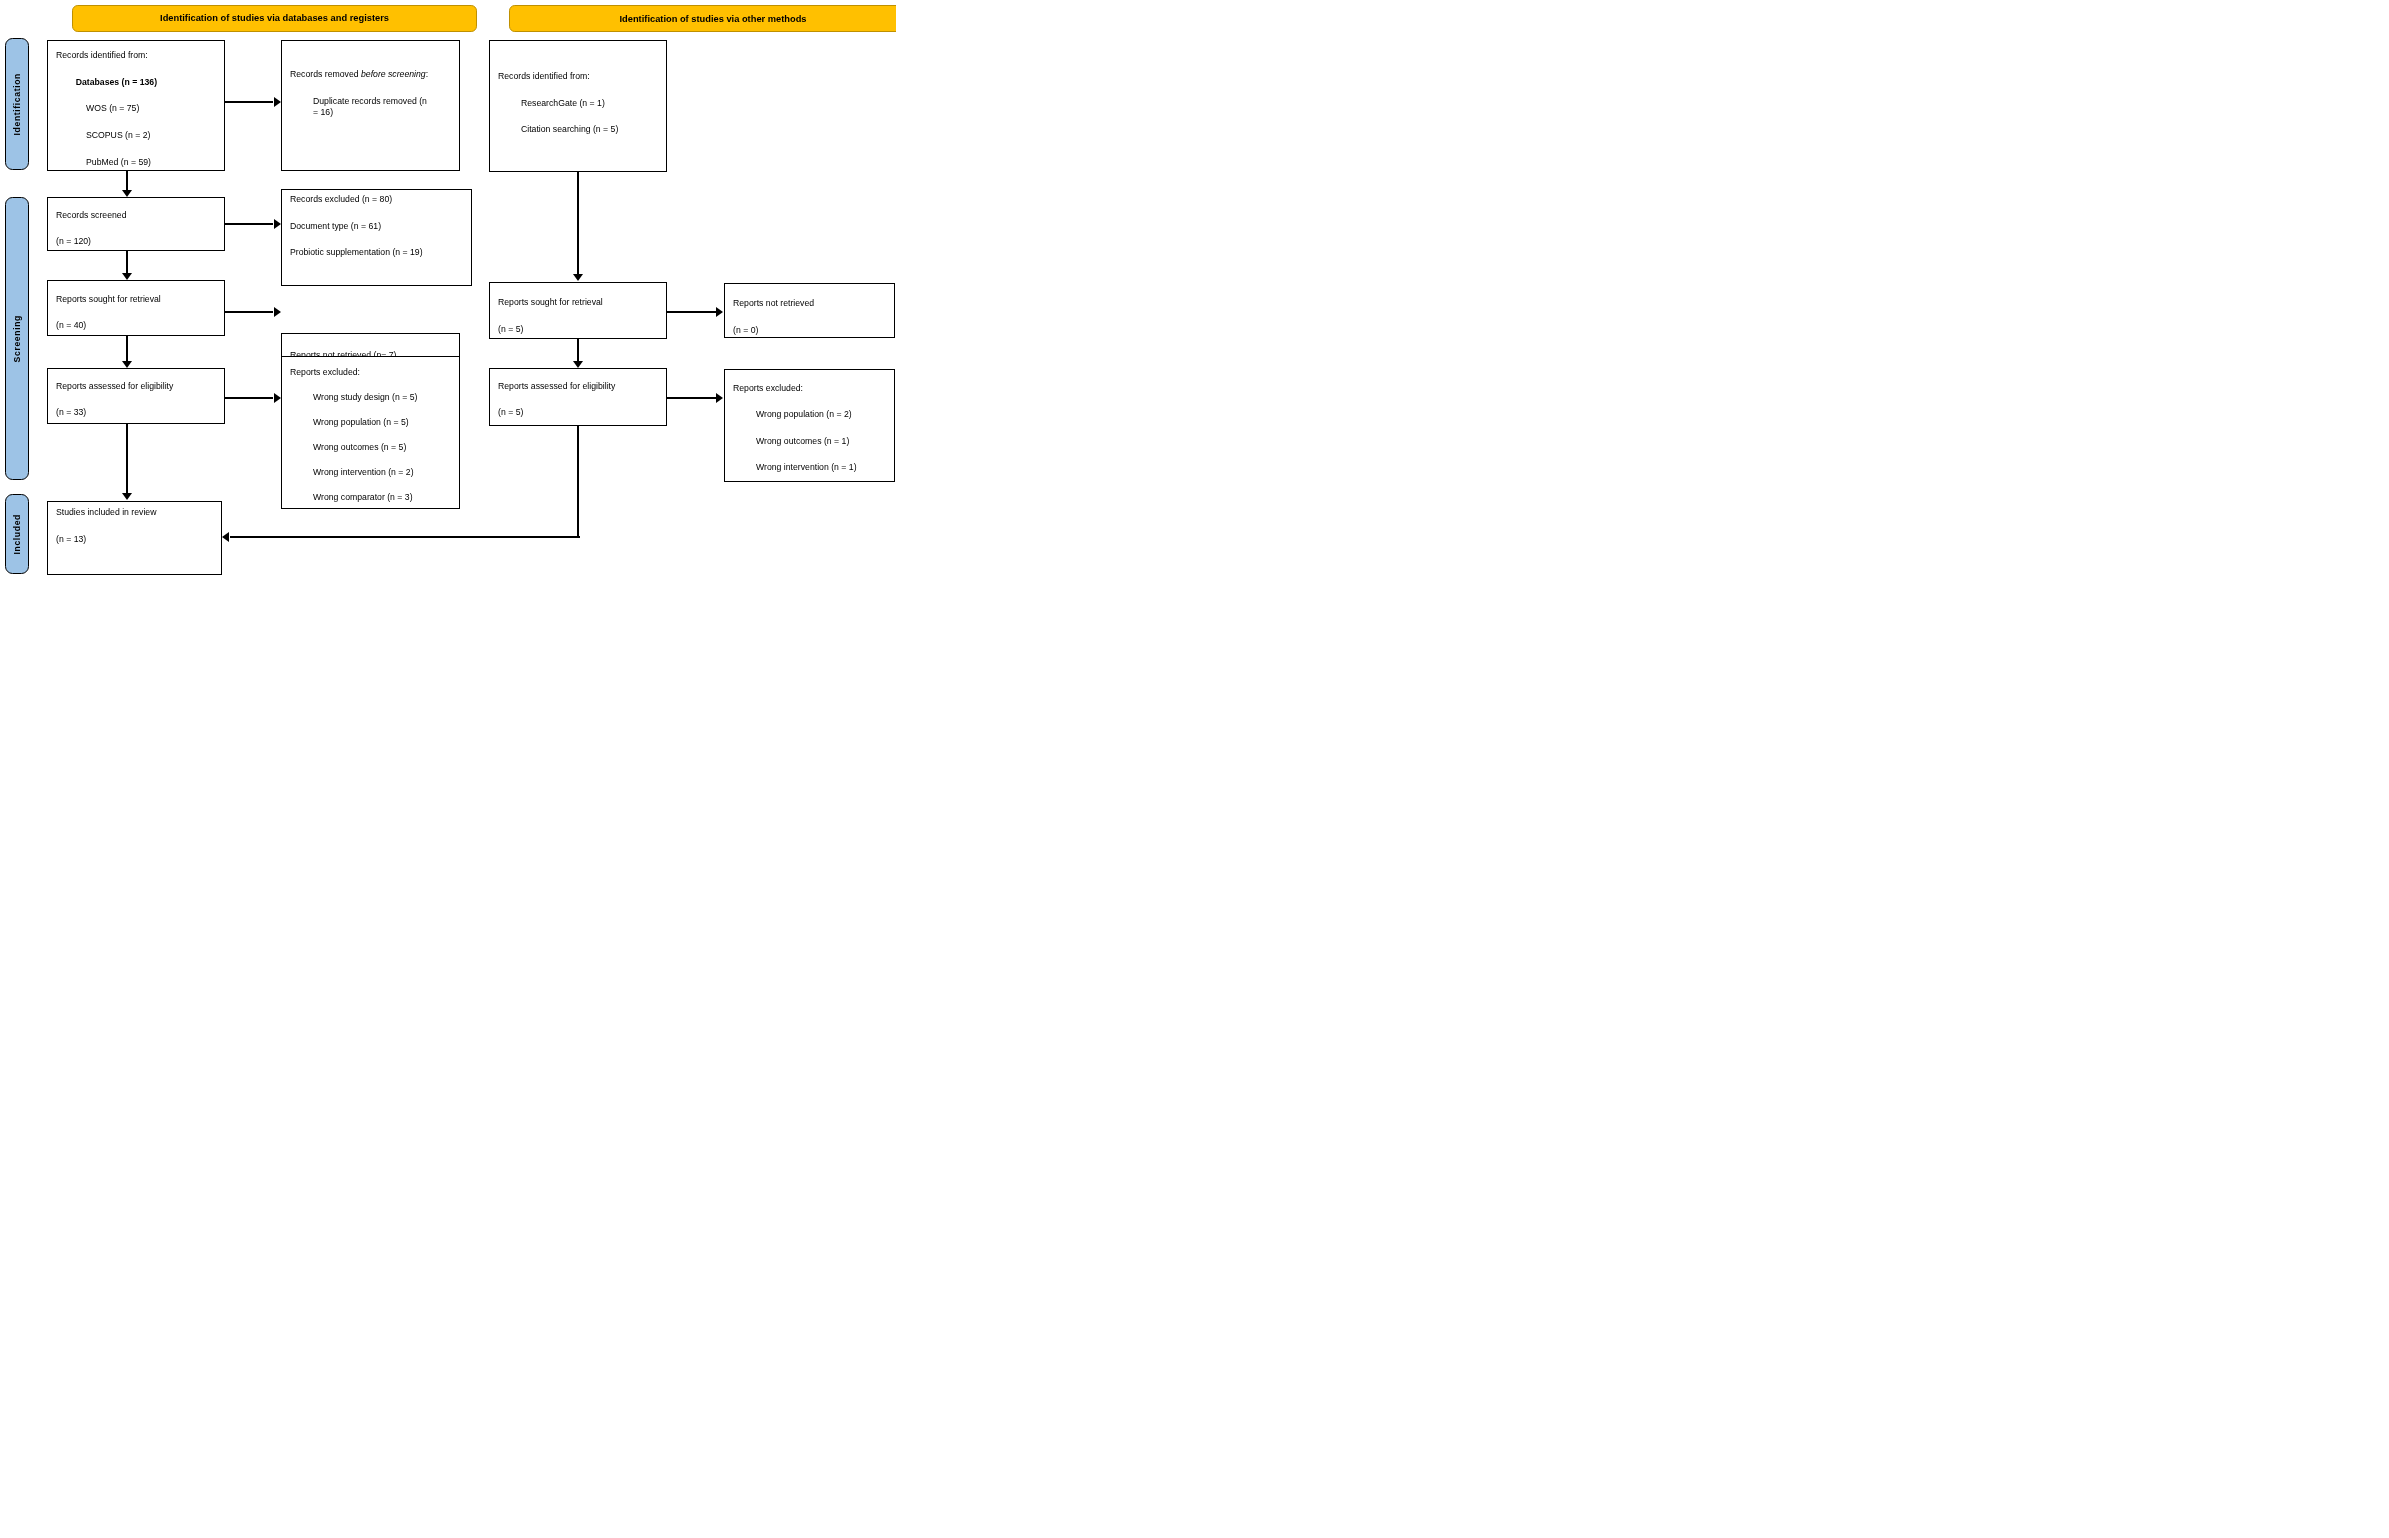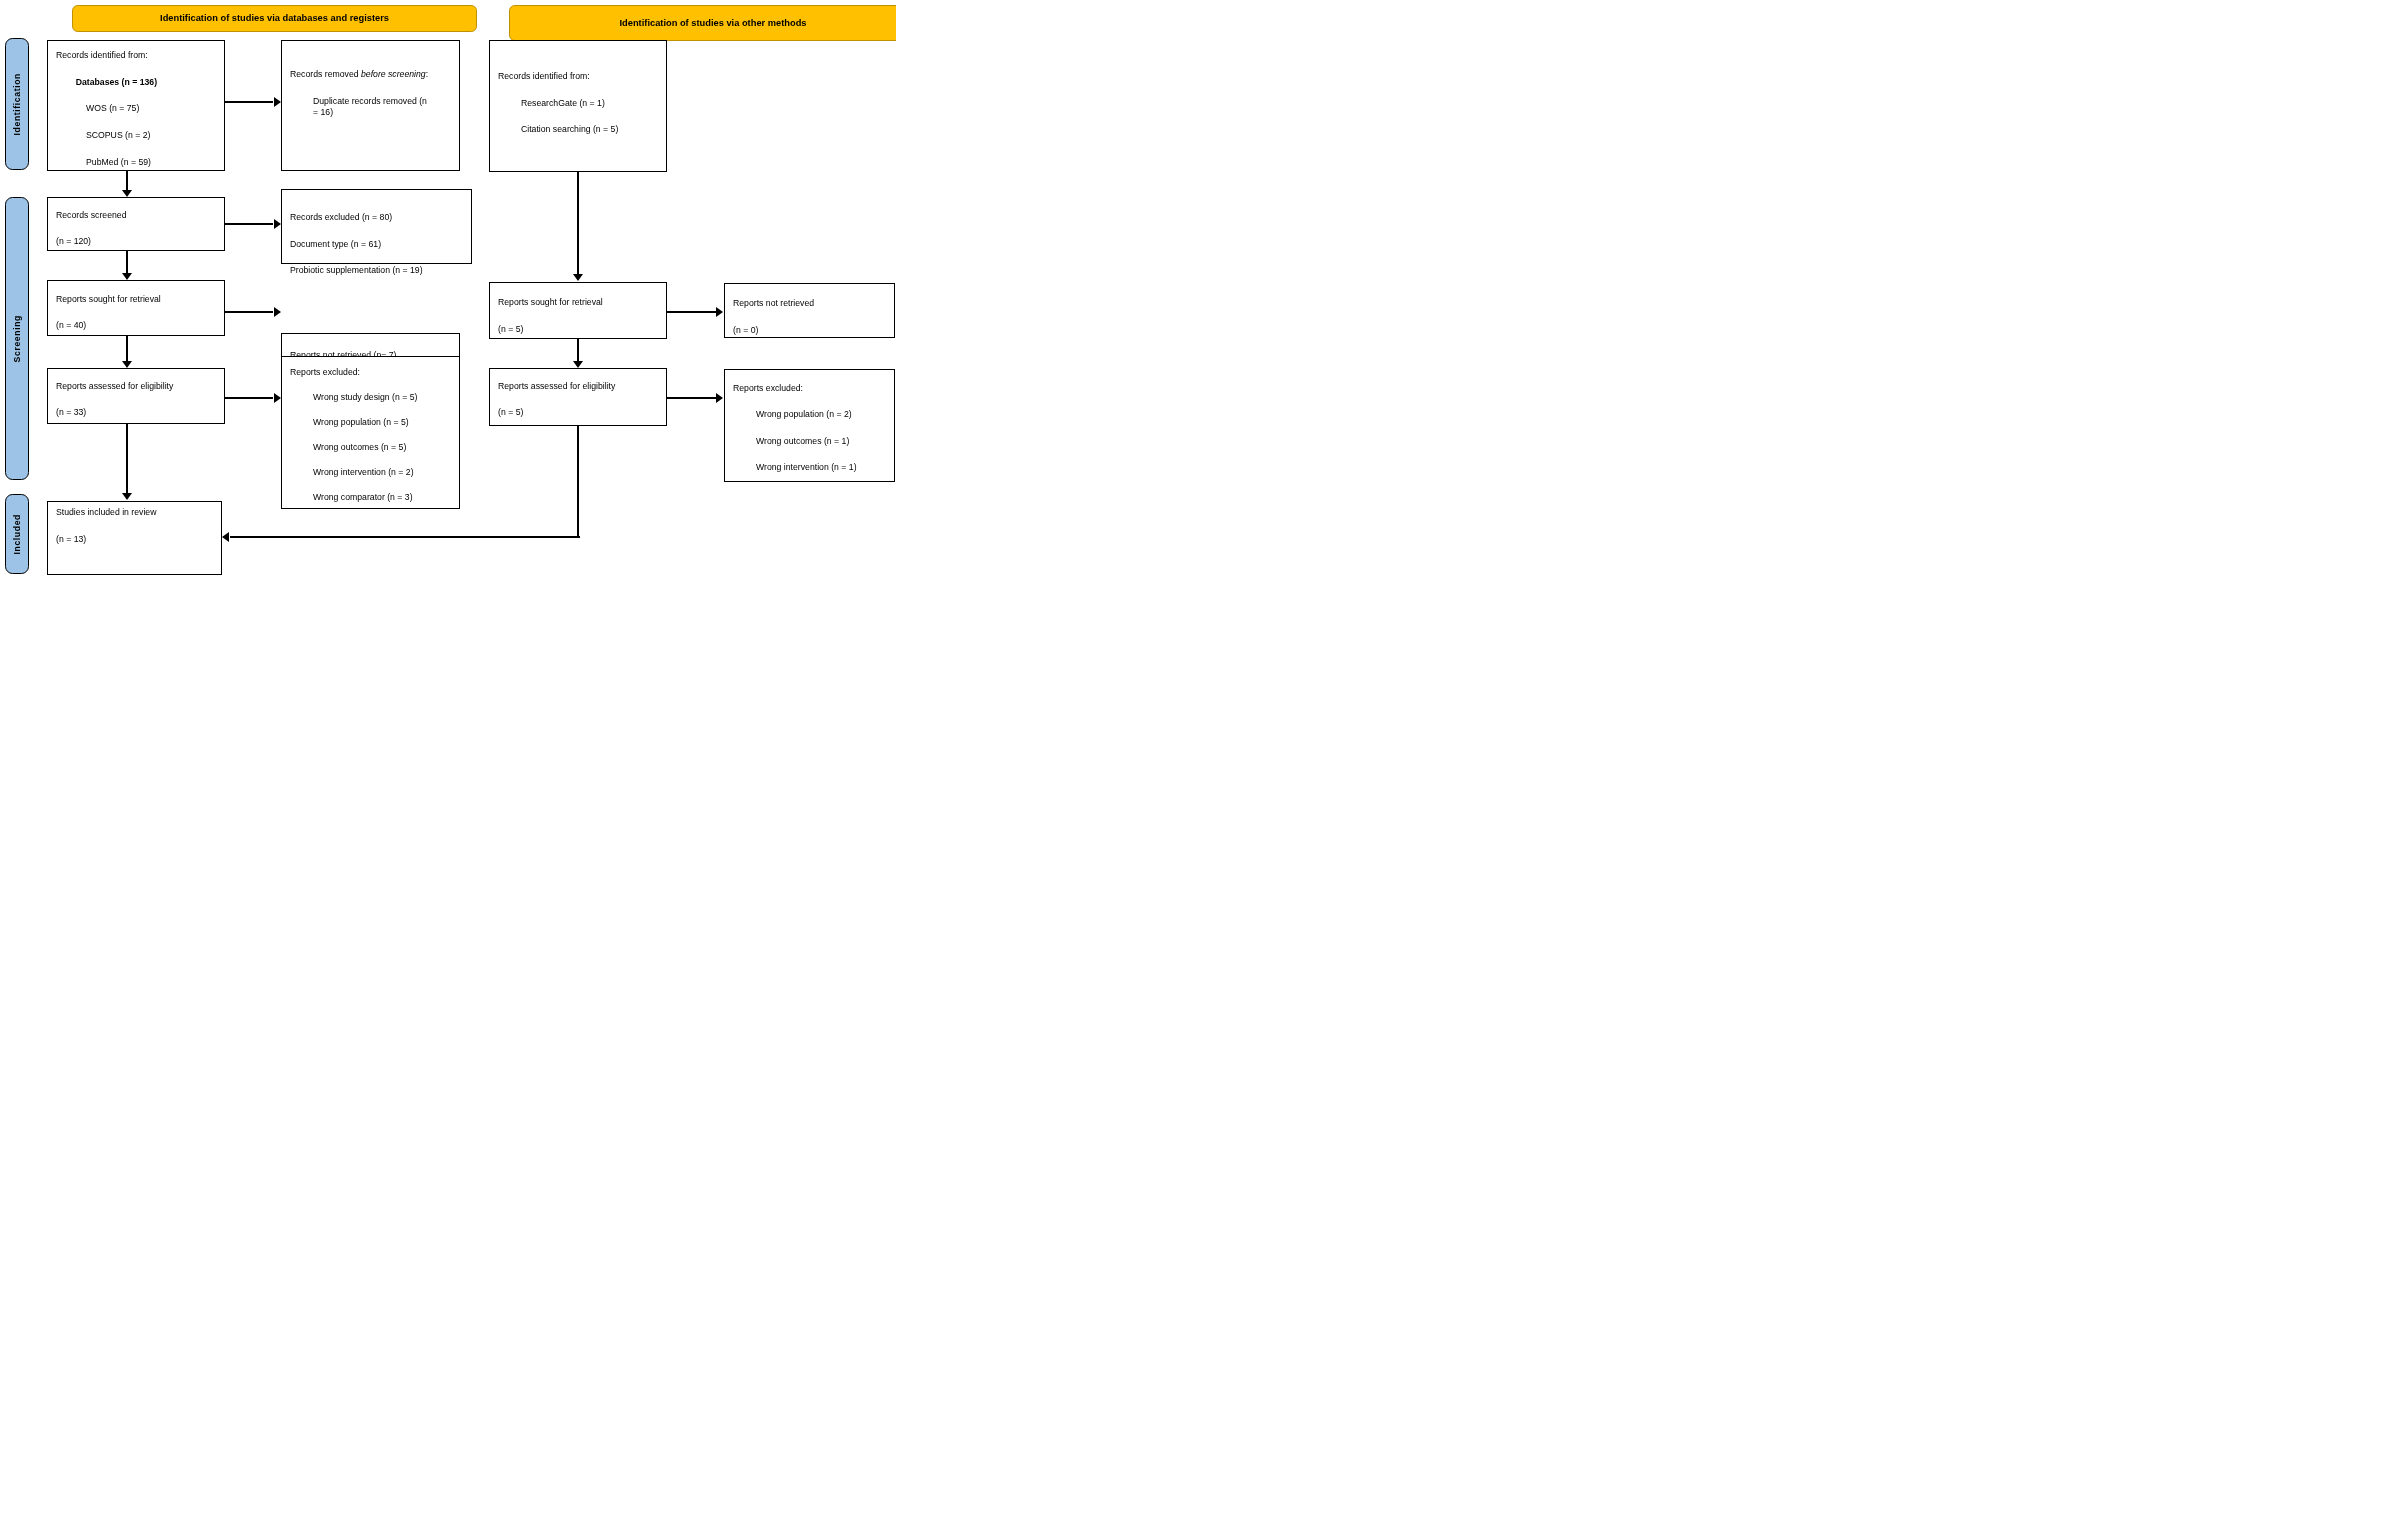--- a/index.html
+++ b/index.html
@@ -40,21 +40,21 @@
   i{font-style:italic;}
 </style>
 </head>
 <body>
 
 <div class="canvas">
 
   <div class="header" style="left:49px;top:5.2px;width:405px;height:26.6px">
     <span>Identification of studies via databases and registers</span>
   </div>
-  <div class="header" style="left:486px;top:5.2px;width:408px;height:36px">
+  <div class="header" style="left:486px;top:5.2px;width:408px;height:27px">
     <span>Identification of studies via other methods</span>
   </div>
 
   <div class="side" style="top:38px;height:132px">
     <span>Identification</span>
   </div>
   <div class="side" style="top:197px;height:283px">
     <span>Screening</span>
   </div>
   <div class="side" style="top:494px;height:80px">
@@ -80,21 +80,21 @@
     <div>Records identified from:</div>
     <div class="ln ind">ResearchGate (n = 1)</div>
     <div class="ln ind">Citation searching (n = 5)</div>
   </div>
 
   <div class="box" style="left:47px;top:197px;width:178px;height:54px;padding-top:11.6px">
     <div>Records screened</div>
     <div class="ln">(n = 120)</div>
   </div>
 
-  <div class="box" style="left:281px;top:189px;width:191px;height:75px;padding-top:22px">
+  <div class="box" style="left:281px;top:189px;width:191px;height:97px;padding-top:4px">
     <div>Records excluded (n = 80)</div>
     <div class="ln">Document type (n = 61)</div>
     <div class="ln">Probiotic supplementation (n = 19)</div>
   </div>
 
   <div class="box" style="left:47px;top:280px;width:178px;height:56px;padding-top:12.7px">
     <div>Reports sought for retrieval</div>
     <div class="ln">(n = 40)</div>
   </div>
 

